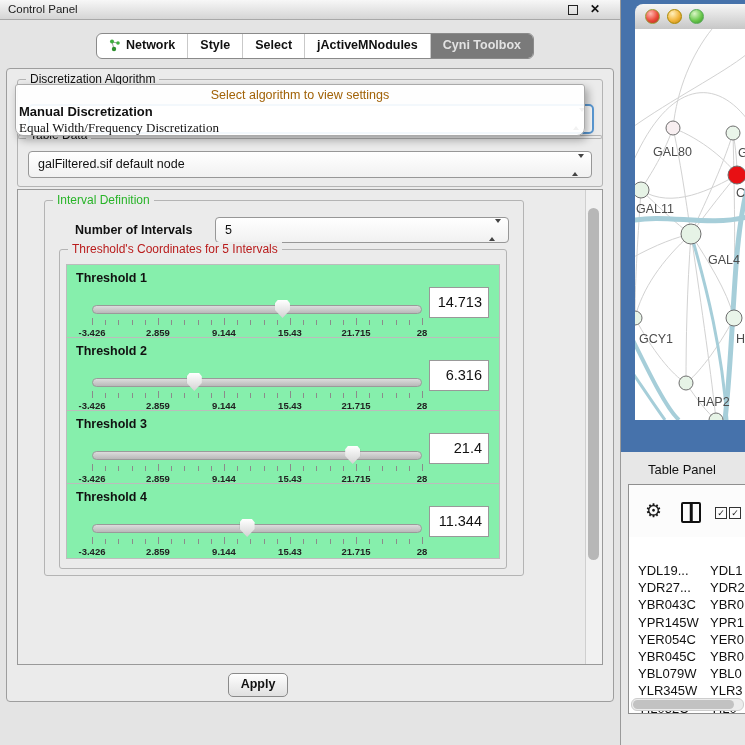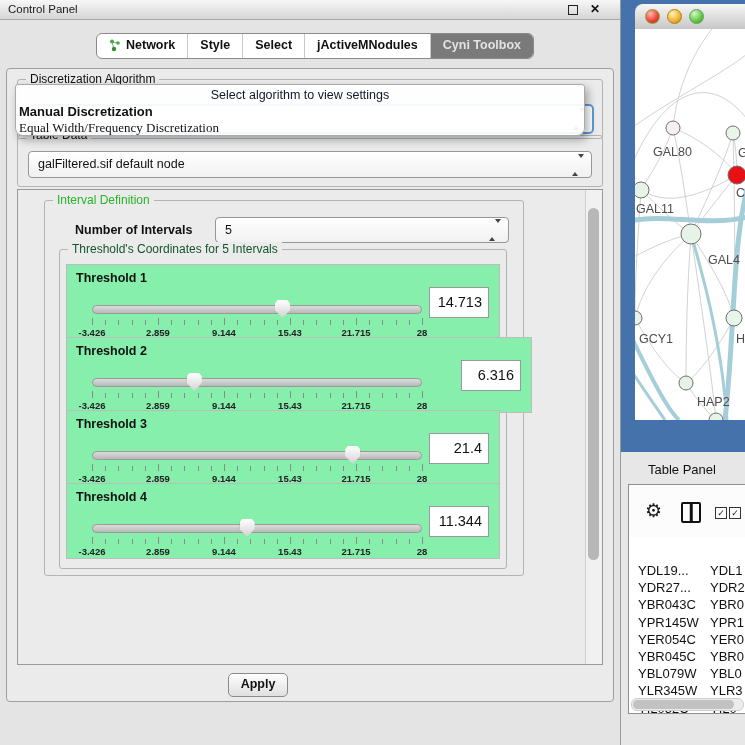--- a/index.html
+++ b/index.html
@@ -16,33 +16,33 @@
   .cp-tabs{position:absolute;top:33px;left:96px;height:24px;display:flex;background:#fff;border:1px solid #8a8a8a;border-radius:6px;overflow:hidden;align-items:stretch}
   .tab{padding:4px 12px 0 12px;font-weight:bold;font-size:12.5px;color:#111;border-right:1px solid #c9c9c9;display:flex;gap:5px;align-items:flex-start;white-space:nowrap}
   .tab:last-child{border-right:none}
   .tab.active{background:#7a7a7a;color:#e3e3e3;border-right-color:#6a6a6a}
 
   .cp-panel{position:absolute;left:6px;top:68px;width:606px;height:632px;background:#ebebeb;border:1px solid #9e9e9e;border-radius:4px}
 
   .group{position:absolute;border:1px solid #b4b4b4;border-radius:3px}
   .gtitle{position:absolute;top:-8px;left:8px;background:#ebebeb;padding:0 4px;font-size:12px;white-space:nowrap}
   .gtitle.green{color:#28b428}
-  .gtitle.blue{color:#14532d}
+  .gtitle.blue{color:#b91c1c}
 
   .algo-group{left:10px;top:10px;width:584px;height:58px}
   .combo{position:absolute;background:linear-gradient(#ffffff,#f1f1f1);border:1px solid #979797;border-radius:4px;font-size:12.5px;color:#111}
   .combo .cv{position:absolute;left:9px;top:5px;white-space:nowrap}
   .spinner{position:absolute;right:7px;top:50%;transform:translateY(-50%)}
   .spinner .up{width:0;height:0;border-left:3.5px solid transparent;border-right:3.5px solid transparent;border-bottom:4.5px solid #444;margin-bottom:3px}
   .spinner .dn{width:0;height:0;border-left:3.5px solid transparent;border-right:3.5px solid transparent;border-top:4.5px solid #444}
   .algo-combo{left:10px;top:24px;right:8px;height:26px;border:2px solid #5b9ad5;border-radius:5px;background:#fff}
 
   .popup{position:absolute;left:15px;top:84px;width:568px;height:50px;background:rgba(255,255,255,0.93);
          border:1px solid #aaa;border-radius:3px 3px 8px 8px;box-shadow:3px 4px 8px rgba(0,0,0,0.32);z-index:50}
-  .popup-hint{position:absolute;left:0;right:0;top:3px;text-align:center;color:#0f172a;font-size:12.5px}
+  .popup-hint{position:absolute;left:0;right:0;top:3px;text-align:center;color:#a16207;font-size:12.5px}
   .popup-item{position:absolute;left:3px;font-size:13px;white-space:nowrap}
   .popup-item.b{font-weight:bold}
 
   .td-group{left:10px;top:66px;width:584px;height:50px}
   .td-combo{left:10px;top:15px;right:10px;height:25px}
 
   .scrollpane{position:absolute;left:10px;top:120px;width:584px;height:474px;border:1px solid #999;background:#ebebeb;overflow:hidden}
   .vscroll{position:absolute;right:0;top:0;bottom:0;width:16px;background:#f1f1f1;border-left:1px solid #cfcfcf}
   .vthumb{position:absolute;left:2px;width:11px;background:#b7b7b7;border-radius:6px}
 
@@ -204,21 +204,21 @@
                   <div class="tlabel" style="left: 0%;">-3.426</div>
                   <div class="tlabel" style="left: 20%;">2.859</div>
                   <div class="tlabel" style="left: 40%;">9.144</div>
                   <div class="tlabel" style="left: 60%;">15.43</div>
                   <div class="tlabel" style="left: 80%;">21.715</div>
                   <div class="tlabel" style="left: 100%;">28</div>
                   <div class="thumb" style="left: calc(57.7197% - 7.5px);"></div>
                 </div>
                 <div class="val-box">14.713</div>
               </div>
-              <div class="th-panel" style="top: 87px; padding-left: 32px;">
+              <div class="th-panel" style="top: 87px;">
                 <div class="th-title">Threshold 2</div>
                 <div class="slider-zone">
                   <div class="track"></div>
                   <div class="tick major" style="left: 0%;"></div>
                   <div class="tick minor" style="left: 4%;"></div>
                   <div class="tick minor" style="left: 8%;"></div>
                   <div class="tick minor" style="left: 12%;"></div>
                   <div class="tick minor" style="left: 16%;"></div>
                   <div class="tick major" style="left: 20%;"></div>
                   <div class="tick minor" style="left: 24%;"></div>

